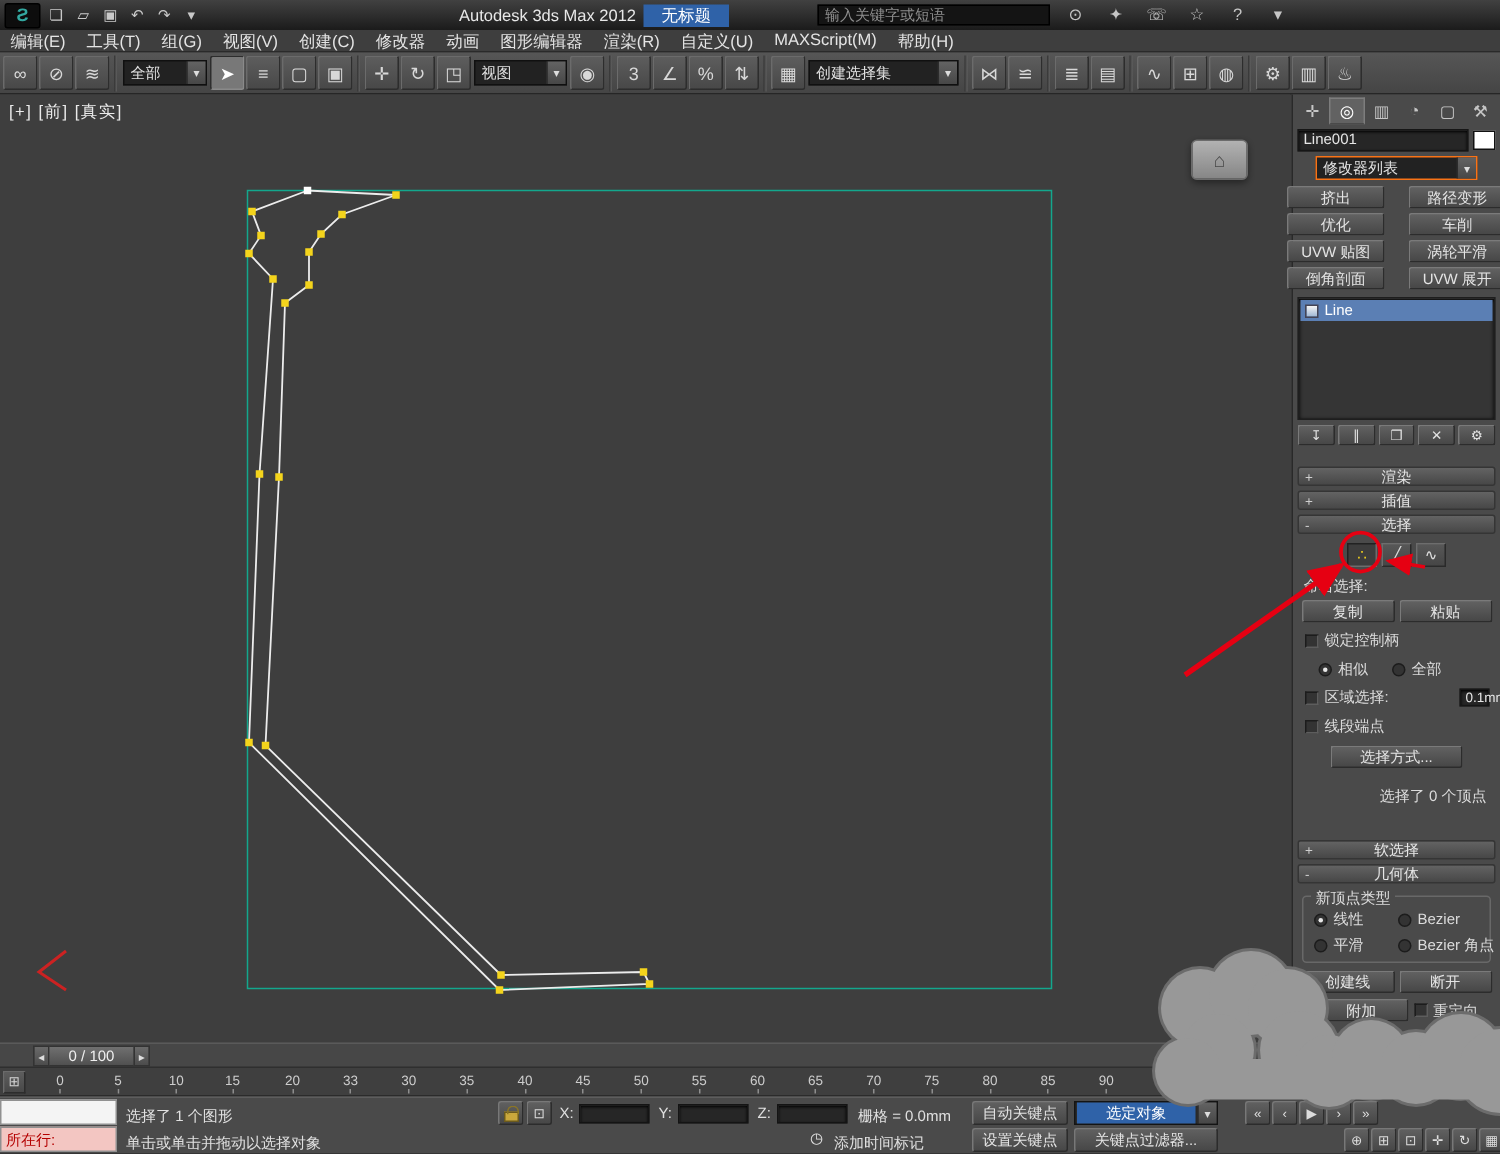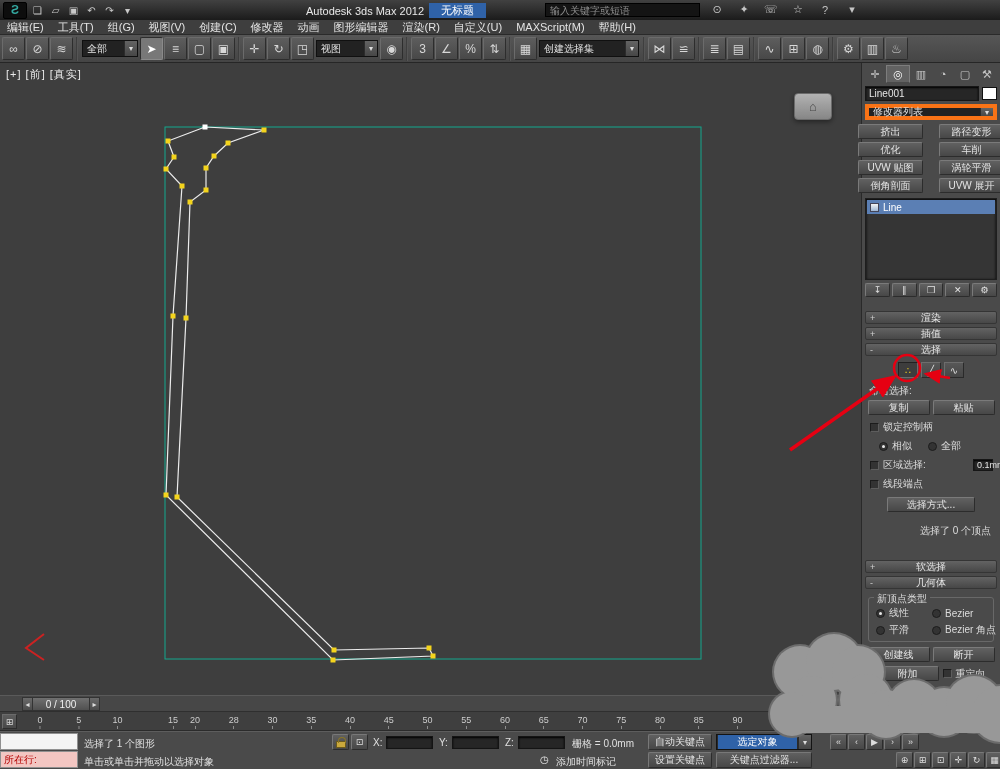--- a/index.html
+++ b/index.html
@@ -39,21 +39,21 @@
 
 
 .cmdpanel{position:absolute;left:861px;top:63px;width:139px;height:668px;background:#4a4a4a;border-left:1px solid #292929;display:flex;flex-direction:column;align-items:center;padding-top:2px}
 .cp-tabs{display:flex;width:134px;height:18px;margin-bottom:3px}
 .cp-tab{flex:1;display:inline-flex;align-items:center;justify-content:center;font-size:11px;color:#c6c6c6}
 .cp-tab.active{background:#626262;border:1px solid #7d7d7d;border-bottom-color:#4a4a4a;color:#fff}
 .cp-name{display:flex;width:132px;gap:3px;align-items:center;margin-bottom:3px}
 .field{background:#262626;border:1px solid #161616;box-shadow:inset 0 1px 2px #000;color:#e6e6e6;font-size:10px;height:15px;padding:0 3px}
 .name-field{flex:1;min-width:0}
 .swatch{width:15px;height:13px;background:#fff;border:1px solid #111;flex:none}
-.cp-combo{width:132px;height:16px;background:#222;border:4px solid #f97316;display:flex;align-items:center;font-size:10px;color:#e2e2e2;padding-left:4px;margin-bottom:4px}
+.cp-combo{width:108px;height:16px;background:#222;border:1px solid #f97316;display:flex;align-items:center;font-size:10px;color:#e2e2e2;padding-left:4px;margin-bottom:4px}
 .cp-grid{display:grid;grid-template-columns:65px 65px;gap:3px 16px;margin-bottom:5px}
 .cp-btn{height:15px;background:linear-gradient(#616161,#474747);border:1px solid;border-color:#7a7a7a #2c2c2c #2c2c2c #7a7a7a;border-radius:2px;color:#e4e4e4;font-size:10px;display:inline-flex;align-items:center;justify-content:center;font-family:inherit;cursor:default;white-space:nowrap}
 .stack{width:132px;height:82px;background:#353535;border:1px solid #1e1e1e;box-shadow:inset 0 1px 3px #000;padding:1px}
 .stack-row{height:14px;display:flex;align-items:center;gap:4px;padding:0 3px;font-size:10px;color:#ddd}
 .stack-row.selected{background:#5b7fb4;color:#fff}
 .stack-icon{width:9px;height:9px;background:linear-gradient(#f4f4f4,#9fb7d4);border:1px solid #445;flex:none}
 .stack-tools{display:flex;gap:2px;width:132px;margin-top:3px}
 .cp-btn.st{flex:1;height:14px;font-size:9px;padding:0}
 .rollout{width:132px;height:13px;margin-top:3px;background:linear-gradient(#636363,#474747);border:1px solid #353535;border-radius:2px;display:flex;align-items:center;justify-content:center;position:relative;font-size:10px;color:#e6e6e6;flex:none}
 .rollout .pm{position:absolute;left:4px;font-size:9px;color:#cfcfcf}
@@ -375,23 +375,23 @@
       <span class="ts-label">0 / 100</span>
       <span class="ts-arrow">▸</span>
     </div>
   </div>
 
   <div class="trackbar" id="trackbar">
     <span class="tv-btn">⊞</span>
   <span class="tick" style="left: 40px;">0</span>
       <span class="tick" style="left: 78.75px;">5</span>
       <span class="tick" style="left: 117.5px;">10</span>
-      <span class="tick" style="left: 173px;">15</span>
+      <span class="tick" style="left: 155px;">15</span>
       <span class="tick" style="left: 195px;">20</span>
-      <span class="tick" style="left: 233.75px;">28</span>
+      <span class="tick" style="left: 233.75px;">33</span>
       <span class="tick" style="left: 272.5px;">30</span>
       <span class="tick" style="left: 311.25px;">35</span>
       <span class="tick" style="left: 350px;">40</span>
       <span class="tick" style="left: 388.75px;">45</span>
       <span class="tick" style="left: 427.5px;">50</span>
       <span class="tick" style="left: 466.25px;">55</span>
       <span class="tick" style="left: 505px;">60</span>
       <span class="tick" style="left: 543.75px;">65</span>
       <span class="tick" style="left: 582.5px;">70</span>
       <span class="tick" style="left: 621.25px;">75</span>

